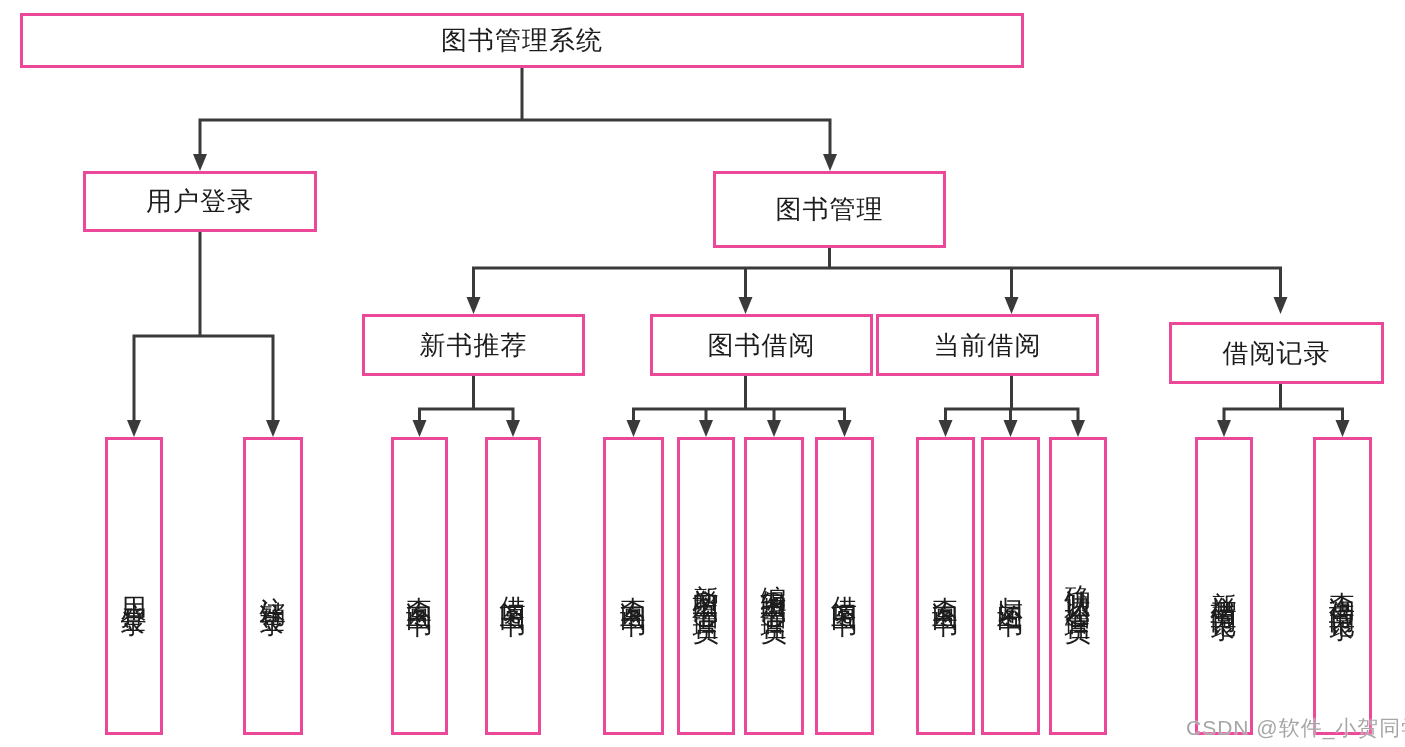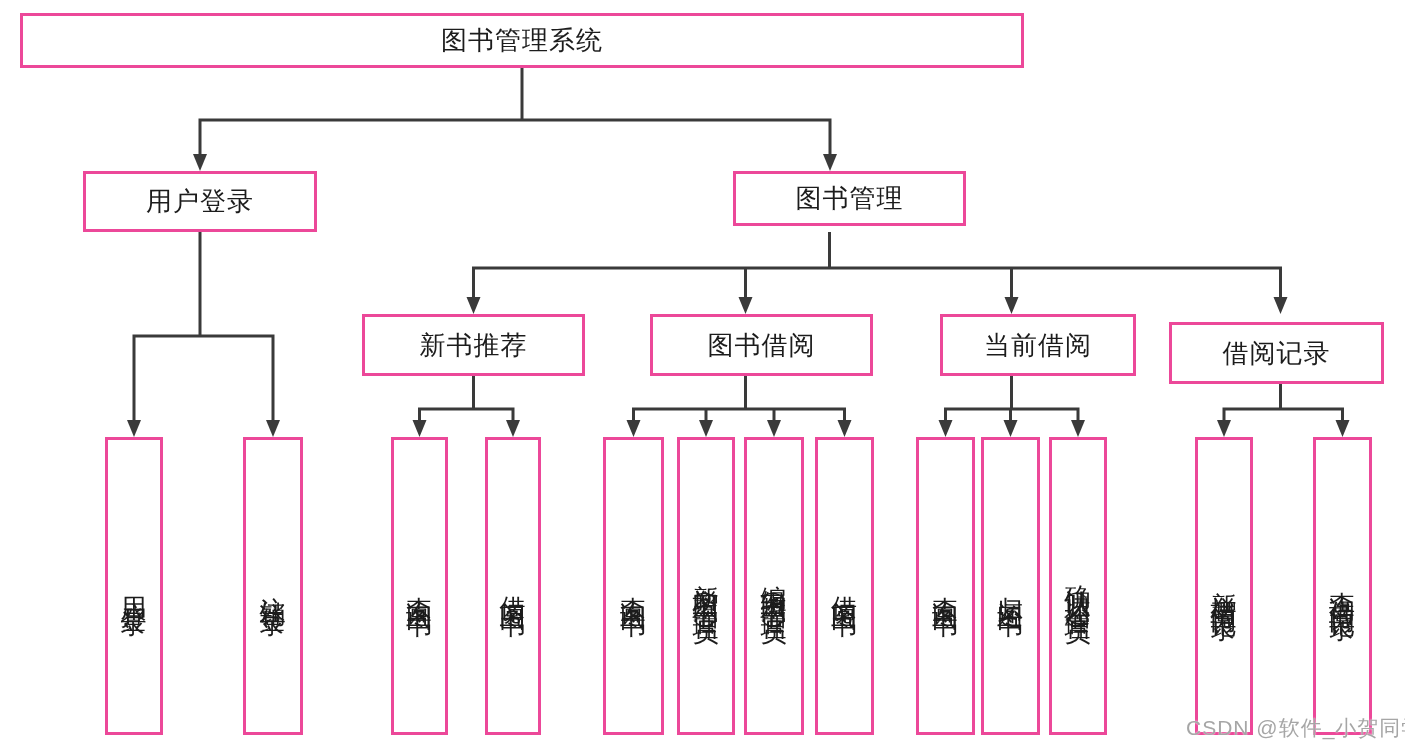--- a/index.html
+++ b/index.html
@@ -32,24 +32,24 @@
   .leaf{
     writing-mode:vertical-rl;
     text-orientation:mixed;
     letter-spacing:5px;
     line-height:1;
     font-size:26px;
   }
   
   .n-root          {left:20px;  top:13px;  width:1004px; height:55px;}
   .n-user-login    {left:83px;  top:171px; width:234px;  height:61px;}
-  .n-book-mgmt     {left:713px; top:171px; width:233px;  height:55px;margin-left:20px;}
+  .n-book-mgmt     {left:713px; top:171px; width:233px;  height:77px;}
   .n-new-book-rec  {left:362px; top:314px; width:223px;  height:62px;}
   .n-book-borrow   {left:634px; top:314px; width:223px;  height:62px;margin-left:16px;}
-  .n-current-borrow{left:940px; top:314px; width:196px;  height:62px;}
+  .n-current-borrow{left:876px; top:314px; width:223px;  height:62px;}
   .n-borrow-records{left:1169px;top:322px; width:215px;  height:62px;}
   
   .lf{top:437px;height:298px;}
   .l-user-login {left:105px; width:58px;}
   .l-logout     {left:243px; width:60px;}
   .l-nbr-query  {left:391px; width:57px;}
   .l-nbr-borrow {left:485px; width:56px;}
   .l-bb-query   {left:603px; width:61px;}
   .l-bb-add     {left:677px; width:58px;}
   .l-bb-edit    {left:744px; width:60px;}

